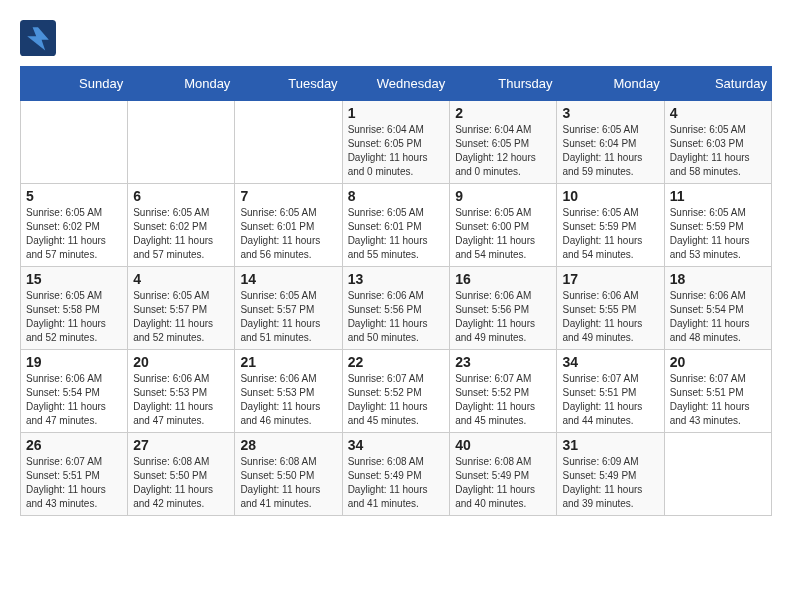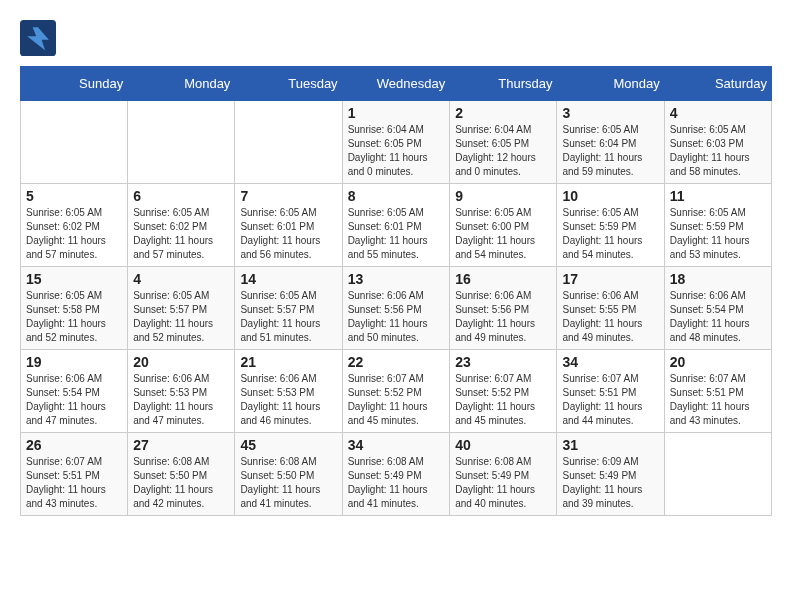--- a/index.html
+++ b/index.html
@@ -229,21 +229,21 @@
       <tr>
         <td>
           <span class="day-num">26</span>
           <div class="day-detail">Sunrise: 6:07 AM<br>Sunset: 5:51 PM<br>Daylight: 11 hours<br>and 43 minutes.</div>
         </td>
         <td>
           <span class="day-num">27</span>
           <div class="day-detail">Sunrise: 6:08 AM<br>Sunset: 5:50 PM<br>Daylight: 11 hours<br>and 42 minutes.</div>
         </td>
         <td>
-          <span class="day-num">45</span>
+          <span class="day-num">28</span>
           <div class="day-detail">Sunrise: 6:08 AM<br>Sunset: 5:50 PM<br>Daylight: 11 hours<br>and 41 minutes.</div>
         </td>
         <td>
           <span class="day-num">34</span>
           <div class="day-detail">Sunrise: 6:08 AM<br>Sunset: 5:49 PM<br>Daylight: 11 hours<br>and 41 minutes.</div>
         </td>
         <td>
           <span class="day-num">40</span>
           <div class="day-detail">Sunrise: 6:08 AM<br>Sunset: 5:49 PM<br>Daylight: 11 hours<br>and 40 minutes.</div>
         </td>

